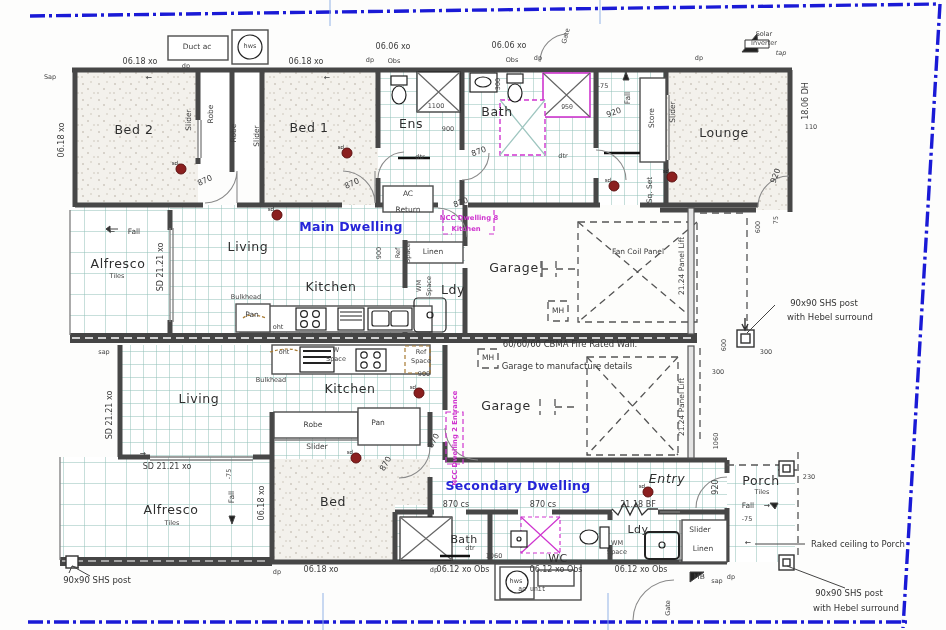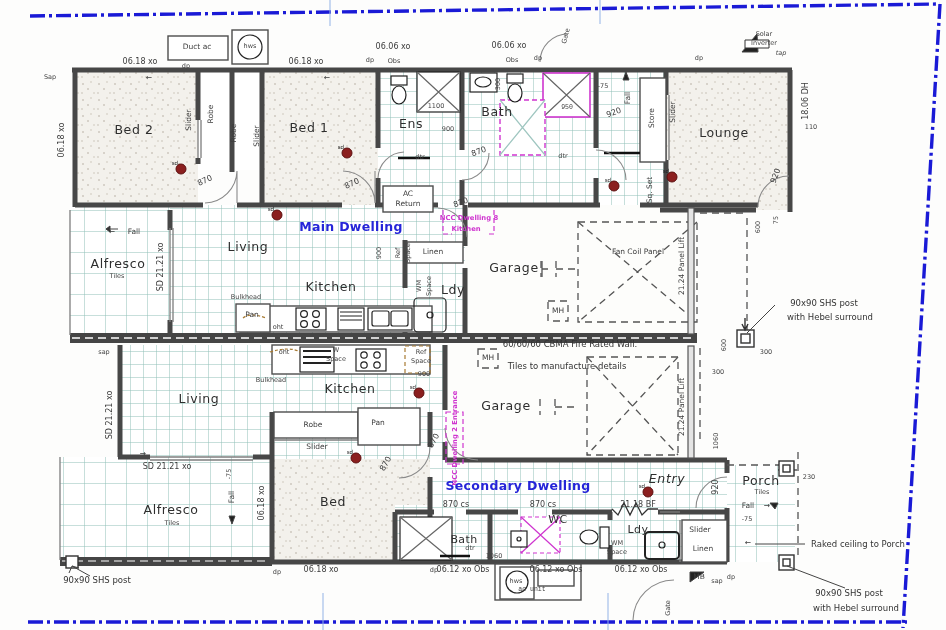--- a/index.html
+++ b/index.html
@@ -311,21 +311,21 @@
       <span class="lb c-r" style="left: 118px; top: 264px; transform: translate(-50%, -50%) rotate(0deg);">Alfresco</span>
       <span class="lb c-t" style="left: 117px; top: 276px; transform: translate(-50%, -50%) rotate(0deg);">Tiles</span>
       <span class="lb c-d" style="left: 161px; top: 267px; transform: translate(-50%, -50%) rotate(-90deg);">SD 21.21 xo</span>
       <span class="lb c-r" style="left: 248px; top: 247px; transform: translate(-50%, -50%) rotate(0deg);">Living</span>
       <span class="lb c-b" style="left: 351px; top: 227px; transform: translate(-50%, -50%) rotate(0deg);">Main Dwelling</span>
       <span class="lb c-r" style="left: 331px; top: 287px; transform: translate(-50%, -50%) rotate(0deg);">Kitchen</span>
       <span class="lb c-t" style="left: 246px; top: 297px; transform: translate(-50%, -50%) rotate(0deg);">Bulkhead</span>
       <span class="lb c-s" style="left: 252px; top: 315px; transform: translate(-50%, -50%) rotate(0deg);">Pan</span>
       <span class="lb c-t" style="left: 278px; top: 327px; transform: translate(-50%, -50%) rotate(0deg);">oht</span>
       <span class="lb c-s" style="left: 408px; top: 194px; transform: translate(-50%, -50%) rotate(0deg);">AC</span>
-      <span class="lb c-s" style="left: 408px; top: 204px; transform: translate(-50%, -50%) rotate(0deg);">Return</span>
+      <span class="lb c-s" style="left: 408px; top: 210px; transform: translate(-50%, -50%) rotate(0deg);">Return</span>
       <span class="lb c-d" style="left: 461px; top: 203px; transform: translate(-50%, -50%) rotate(-20deg);">870</span>
       <span class="lb c-m" style="left: 469px; top: 218px; transform: translate(-50%, -50%) rotate(0deg);">NCC Dwelling 8</span>
       <span class="lb c-m" style="left: 466px; top: 229px; transform: translate(-50%, -50%) rotate(0deg);">Kitchen</span>
       <span class="lb c-t" style="left: 379px; top: 253px; transform: translate(-50%, -50%) rotate(-90deg);">900</span>
       <span class="lb c-t" style="left: 398px; top: 253px; transform: translate(-50%, -50%) rotate(-90deg);">Ref</span>
       <span class="lb c-t" style="left: 408px; top: 253px; transform: translate(-50%, -50%) rotate(-90deg);">Space</span>
       <span class="lb c-s" style="left: 433px; top: 252px; transform: translate(-50%, -50%) rotate(0deg);">Linen</span>
       <span class="lb c-t" style="left: 419px; top: 286px; transform: translate(-50%, -50%) rotate(-90deg);">WM</span>
       <span class="lb c-t" style="left: 429px; top: 286px; transform: translate(-50%, -50%) rotate(-90deg);">Space</span>
       <span class="lb c-r" style="left: 453px; top: 290px; transform: translate(-50%, -50%) rotate(0deg);">Ldy</span>
@@ -335,21 +335,21 @@
       <span class="lb c-s" style="left: 682px; top: 266px; transform: translate(-50%, -50%) rotate(-90deg);">21.24 Panel Lift</span>
       <span class="lb c-t" style="left: 758px; top: 227px; transform: translate(-50%, -50%) rotate(-90deg);">600</span>
       <span class="lb c-t" style="left: 776px; top: 220px; transform: translate(-50%, -50%) rotate(-90deg);">75</span>
       <span class="lb c-n" style="left: 824px; top: 303px; transform: translate(-50%, -50%) rotate(0deg);">90x90 SHS post</span>
       <span class="lb c-n" style="left: 830px; top: 317px; transform: translate(-50%, -50%) rotate(0deg);">with Hebel surround</span>
       <span class="lb c-t" style="left: 724px; top: 345px; transform: translate(-50%, -50%) rotate(-90deg);">600</span>
       <span class="lb c-t" style="left: 766px; top: 352px; transform: translate(-50%, -50%) rotate(0deg);">300</span>
       <span class="lb c-t" style="left: 718px; top: 372px; transform: translate(-50%, -50%) rotate(0deg);">300</span>
       <span class="lb c-t" style="left: 104px; top: 352px; transform: translate(-50%, -50%) rotate(0deg);">sap</span>
       <span class="lb c-n" style="left: 570px; top: 344px; transform: translate(-50%, -50%) rotate(0deg);">60/60/60 CBMA Fire Rated Wall.</span>
-      <span class="lb c-n" style="left: 567px; top: 366px; transform: translate(-50%, -50%) rotate(0deg);">Tiles to manufacture details</span>
+      <span class="lb c-n" style="left: 567px; top: 366px; transform: translate(-50%, -50%) rotate(0deg);">Garage to manufacture details</span>
       <span class="lb c-t" style="left: 421px; top: 352px; transform: translate(-50%, -50%) rotate(0deg);">Ref</span>
       <span class="lb c-t" style="left: 421px; top: 361px; transform: translate(-50%, -50%) rotate(0deg);">Space</span>
       <span class="lb c-t" style="left: 424px; top: 374px; transform: translate(-50%, -50%) rotate(0deg);">900</span>
       <span class="lb c-t" style="left: 284px; top: 352px; transform: translate(-50%, -50%) rotate(0deg);">oht</span>
       <span class="lb c-t" style="left: 336px; top: 350px; transform: translate(-50%, -50%) rotate(0deg);">W</span>
       <span class="lb c-t" style="left: 336px; top: 359px; transform: translate(-50%, -50%) rotate(0deg);">Space</span>
       <span class="lb c-t" style="left: 271px; top: 380px; transform: translate(-50%, -50%) rotate(0deg);">Bulkhead</span>
       <span class="lb c-r" style="left: 199px; top: 399px; transform: translate(-50%, -50%) rotate(0deg);">Living</span>
       <span class="lb c-r" style="left: 350px; top: 389px; transform: translate(-50%, -50%) rotate(0deg);">Kitchen</span>
       <span class="lb c-d" style="left: 110px; top: 415px; transform: translate(-50%, -50%) rotate(-90deg);">SD 21.21 xo</span>
@@ -378,21 +378,21 @@
       <span class="lb c-d" style="left: 716px; top: 487px; transform: translate(-50%, -50%) rotate(-90deg);">920</span>
       <span class="lb c-r" style="left: 761px; top: 481px; transform: translate(-50%, -50%) rotate(0deg);">Porch</span>
       <span class="lb c-t" style="left: 762px; top: 492px; transform: translate(-50%, -50%) rotate(0deg);">Tiles</span>
       <span class="lb c-s" style="left: 748px; top: 506px; transform: translate(-50%, -50%) rotate(0deg);">Fall</span>
       <span class="lb c-s" style="left: 767px; top: 506px; transform: translate(-50%, -50%) rotate(0deg);">→</span>
       <span class="lb c-t" style="left: 747px; top: 519px; transform: translate(-50%, -50%) rotate(0deg);">-75</span>
       <span class="lb c-t" style="left: 809px; top: 477px; transform: translate(-50%, -50%) rotate(0deg);">230</span>
       <span class="lb c-n" style="left: 858px; top: 544px; transform: translate(-50%, -50%) rotate(0deg);">Raked ceiling to Porch</span>
       <span class="lb c-s" style="left: 748px; top: 543px; transform: translate(-50%, -50%) rotate(0deg);">←</span>
       <span class="lb c-r2" style="left: 464px; top: 539px; transform: translate(-50%, -50%) rotate(0deg);">Bath</span>
-      <span class="lb c-r2" style="left: 558px; top: 519px; transform: translate(-50%, -50%) rotate(0deg);">WC</span>
+      <span class="lb c-r2" style="left: 558px; top: 558px; transform: translate(-50%, -50%) rotate(0deg);">WC</span>
       <span class="lb c-r2" style="left: 638px; top: 529px; transform: translate(-50%, -50%) rotate(0deg);">Ldy</span>
       <span class="lb c-t" style="left: 470px; top: 548px; transform: translate(-50%, -50%) rotate(0deg);">dtr</span>
       <span class="lb c-t" style="left: 494px; top: 556px; transform: translate(-50%, -50%) rotate(0deg);">1060</span>
       <span class="lb c-t" style="left: 617px; top: 543px; transform: translate(-50%, -50%) rotate(0deg);">WM</span>
       <span class="lb c-t" style="left: 617px; top: 552px; transform: translate(-50%, -50%) rotate(0deg);">Space</span>
       <span class="lb c-s" style="left: 700px; top: 530px; transform: translate(-50%, -50%) rotate(0deg);">Slider</span>
       <span class="lb c-s" style="left: 703px; top: 549px; transform: translate(-50%, -50%) rotate(0deg);">Linen</span>
       <span class="lb c-s" style="left: 699px; top: 577px; transform: translate(-50%, -50%) rotate(0deg);">MB</span>
       <span class="lb c-t" style="left: 717px; top: 581px; transform: translate(-50%, -50%) rotate(0deg);">sap</span>
       <span class="lb c-t" style="left: 731px; top: 577px; transform: translate(-50%, -50%) rotate(0deg);">dp</span>

